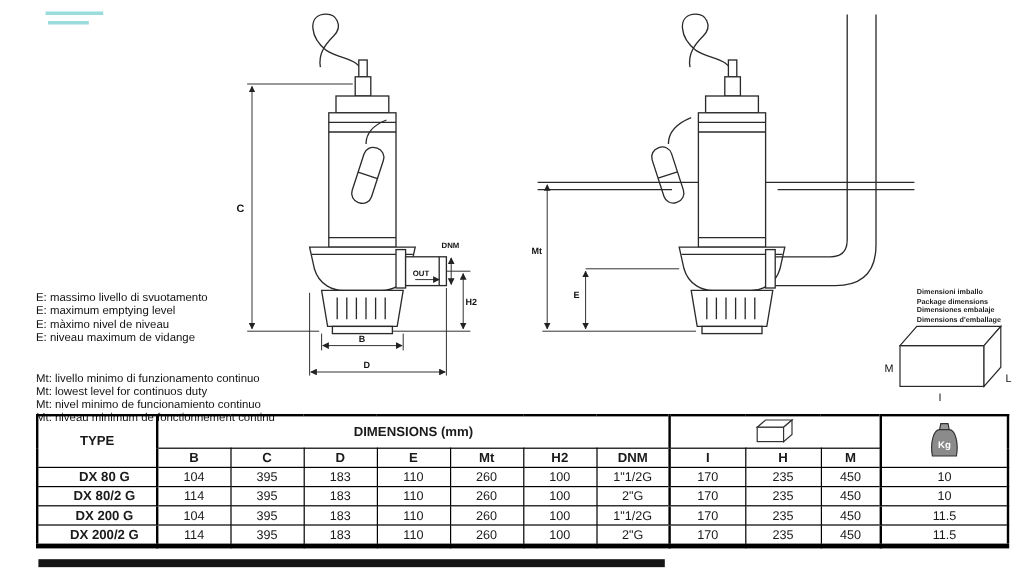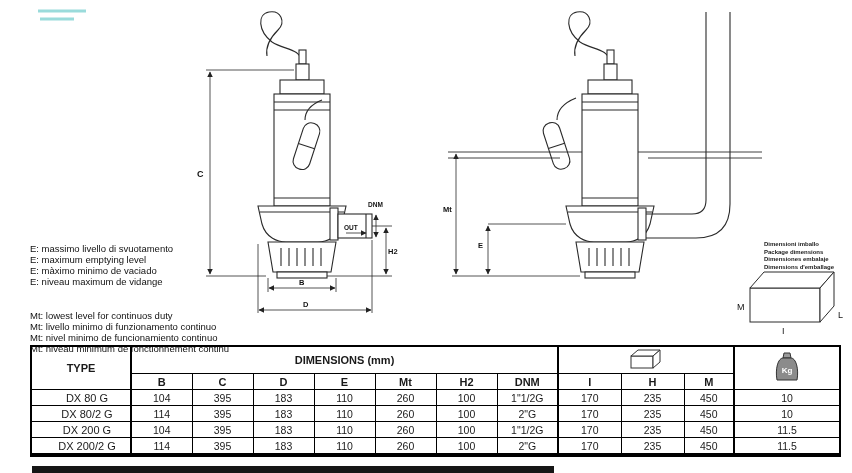--- a/index.html
+++ b/index.html
@@ -16,21 +16,21 @@
   .tinytext { font-size:6.5px; font-weight:bold; }
   .biglabel { font-size:9px; font-weight:bold; }
   .boxlabel { font-size:9px; }
   .tblwrap { position:absolute; left:30px; top:345px; }
   table { border-collapse:collapse; table-layout:fixed; width:809px; border:2px solid #000; border-bottom:4px solid #000; }
   th, td { border:1px solid #000; text-align:center; vertical-align:middle; padding:0; overflow:hidden; }
   th { font-size:11px; font-weight:bold; }
   tr.h1 th { height:26px; }
   tr.h2 th { height:15px; }
   td { height:15px; font-size:10.5px; }
-  td.type-cell { font-weight:normal; font-size:11px;padding-left:12px; }
+  td.type-cell { font-weight:bold; font-size:11px;padding-left:12px; }
   .gl { border-left:2px solid #000 !important; }
   .cutbar { position:absolute; left:32px; top:466px; width:522px; height:7px; background:#161616; }
   .kgtext { font-size:8px; font-weight:bold; fill:#fff; }
 </style>
 </head>
 <body>
 
 <div class="page">
 
   <svg class="drawing-layer" width="852" height="345" viewBox="0 0 852 345">
@@ -152,26 +152,26 @@
       <path d="M820,288 L834,272 L834,306 L820,322 Z"></path>
       <text class="boxlabel" x="737" y="310">M</text>
       <text class="boxlabel" x="838" y="318">L</text>
       <text class="boxlabel" x="782" y="334">I</text>
     </g>
   </svg>
 
   <div class="legend" style="left:30px; top:219px;">
     <div>E:  massimo livello di svuotamento</div>
     <div>E:  maximum  emptying level</div>
-    <div>E:  màximo minimo de vaciado</div>
+    <div>E:  màximo nivel de niveau</div>
     <div>E:  niveau maximum de vidange</div>
   </div>
   <div class="legend" style="left:30px; top:286px;">
+    <div>Mt: livello minimo di funzionamento continuo</div>
     <div>Mt: lowest level for continuos duty</div>
-    <div>Mt: livello minimo di funzionamento continuo</div>
     <div>Mt: nivel minimo de funcionamiento continuo</div>
     <div>Mt: niveau minimum de fonctionnement continu</div>
   </div>
 
   <div class="pkg-title">
     <div>Dimensioni imballo</div>
     <div>Package dimensions</div>
     <div>Dimensiones embalaje</div>
     <div>Dimensions d'emballage</div>
   </div>

